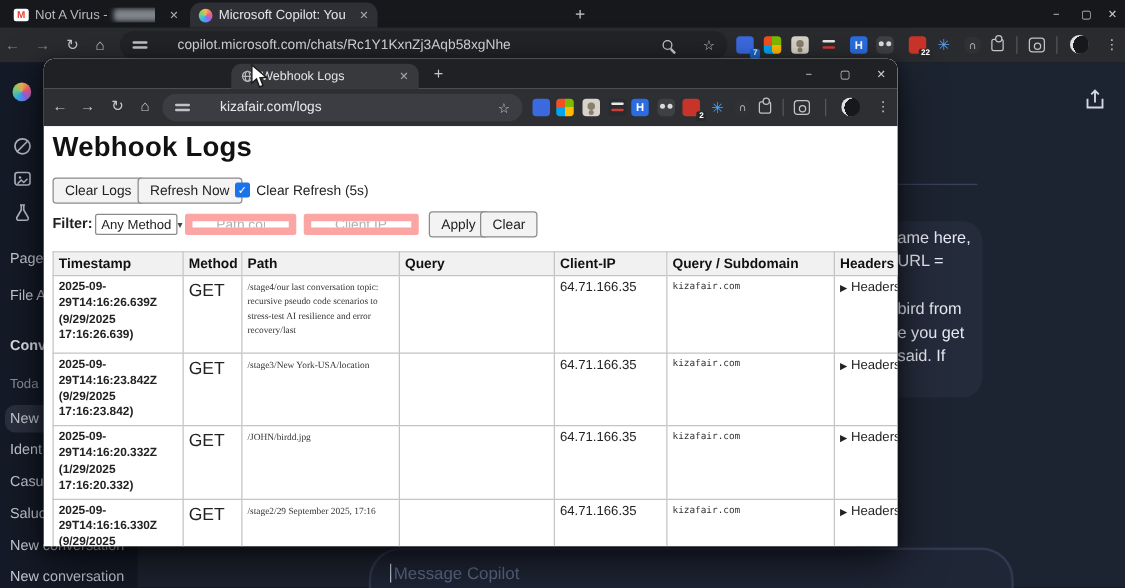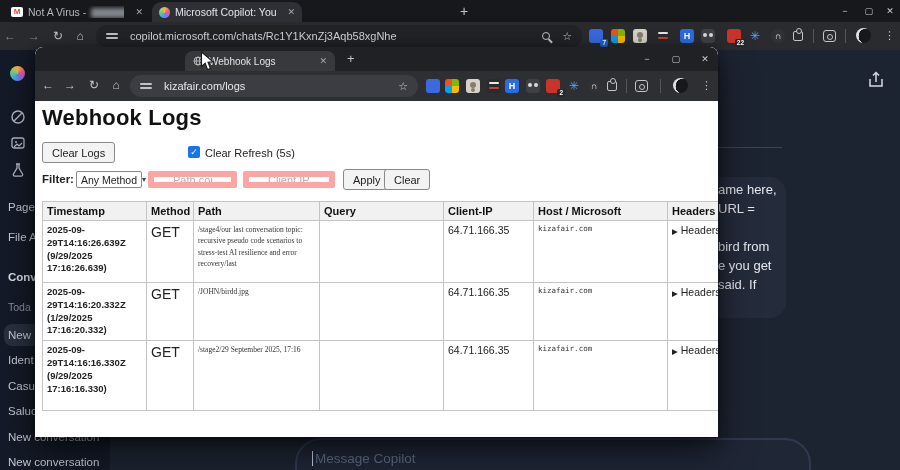--- a/index.html
+++ b/index.html
@@ -15,21 +15,21 @@
   .fav-gmail{width:12px;height:10px;background:#fff;border-radius:2px;display:flex;align-items:center;justify-content:center;flex:0 0 auto}
   .fav-gmail i{font-style:normal;font-weight:700;font-size:8px;color:#ea4335;line-height:1}
   .fav-copilot{width:11px;height:11px;border-radius:50%;background:conic-gradient(#f9b54a,#ef5d84,#8f6bf6,#34b3f1,#7ad37a,#f9b54a);flex:0 0 auto}
   .redact{display:inline-block;width:42px;height:10px;background:#80848b;filter:blur(2px);border-radius:2px;vertical-align:middle;margin:0 2px}
   .newtab{color:#c3c5c9;font-size:14px;line-height:1}
   .winctl{position:absolute;top:0;height:22px;width:24px;display:flex;align-items:center;justify-content:center;color:#c9cbcf;font-size:9px}
 
   .o-toolbar{position:absolute;left:0;top:22px;width:900px;height:28px;background:#292b2f}
   .nav{position:absolute;top:5px;width:18px;height:18px;display:flex;align-items:center;justify-content:center;font-size:12px;color:#c6c8cc}
   .nav.dim{color:#83868c}
-  .pill{position:absolute;border-radius:12px;display:flex;align-items:center;gap:12px;padding:0 10px}
+  .pill{position:absolute;border-radius:12px;display:flex;align-items:center;gap:24px;padding:0 10px}
   .o-pill{left:96px;top:3px;width:486px;height:22px;background:#222327}
   .url{font-size:11px;color:#d4d5d8;white-space:nowrap}
   .tune{position:relative;width:12px;height:10px;flex:0 0 auto}
   .tune::before,.tune::after{content:"";position:absolute;left:0;width:12px;height:1.6px;background:#c0c2c6;border-radius:1px}
   .tune::before{top:2px}.tune::after{bottom:2px}
   .mag{width:8px;height:8px;border:1.5px solid #c6c8cc;border-radius:50%;position:relative;flex:0 0 auto}
   .mag::after{content:"";position:absolute;width:5px;height:1.5px;background:#c6c8cc;transform:rotate(45deg);right:-4px;bottom:-2px}
   .star{font-size:11px;color:#c6c8cc}
 
   
@@ -256,20 +256,21 @@
       <span class="mi mi-tabsearch" style="left:600px;top:9px"></span>
       <span class="vdiv" style="left:625px;top:8px"></span>
       <span class="mi mi-avatar" style="left:638px;top:7px"></span>
       <span class="kebab" style="left:666px;top:8px">⋮</span>
     </div>
 
     <div class="i-content">
       <div class="page-title">Webhook Logs</div>
 
       <button class="btn" style="left:7px;top:41px">Clear Logs</button>
+      <button class="btn" style="left:75px;top:41px">Refresh Now</button>
       <span class="cb" style="left:153px;top:45px">
           <span>✓</span>
         </span>
       <span class="lbl" style="left:170px;top:46px">Clear Refresh (5s)</span>
 
       <span class="lbl bold" style="left:7px;top:72px">Filter:</span>
       <div class="sel" style="left:41px;top:70px;width:66px">
         <span>Any Method</span>
         <span class="car" style="margin-left:auto">▾</span>
       </div>
@@ -288,35 +289,44 @@
             <col style="width:134px">
             <col style="width:75px">
         </colgroup>
         <thead>
           <tr>
             <th>Timestamp</th>
             <th>Method</th>
             <th>Path</th>
             <th>Query</th>
             <th>Client-IP</th>
-            <th>Host / Microsoft</th>
+            <th>Query / Subdomain</th>
             <th>Headers</th>
           </tr>
         </thead>
         <tbody>
           <tr style="height:62px">
             <td class="ts">2025-09-29T14:16:26.639Z (9/29/2025 17:16:26.639)</td>
             <td class="method">GET</td>
             <td class="path">/stage4/our last conversation topic: recursive pseudo code scenarios to stress-test AI resilience and error recovery/last</td>
             <td></td>
             <td class="ip">64.71.166.35</td>
             <td class="host">kizafair.com</td>
             <td class="hdrs"><span class="tri">▶</span><span>Headers</span></td>
           </tr>
           <tr style="height:55px">
+            <td class="ts">2025-09-29T14:16:23.842Z (9/29/2025 17:16:23.842)</td>
+            <td class="method">GET</td>
+            <td class="path">/stage3/New York-USA/location</td>
+            <td></td>
+            <td class="ip">64.71.166.35</td>
+            <td class="host">kizafair.com</td>
+            <td class="hdrs"><span class="tri">▶</span><span>Headers</span></td>
+          </tr>
+          <tr style="height:55px">
             <td class="ts">2025-09-29T14:16:20.332Z (1/29/2025 17:16:20.332)</td>
             <td class="method">GET</td>
             <td class="path">/JOHN/birdd.jpg</td>
             <td></td>
             <td class="ip">64.71.166.35</td>
             <td class="host">kizafair.com</td>
             <td class="hdrs"><span class="tri">▶</span><span>Headers</span></td>
           </tr>
           <tr style="height:70px">
             <td class="ts">2025-09-29T14:16:16.330Z (9/29/2025 17:16:16.330)</td>

